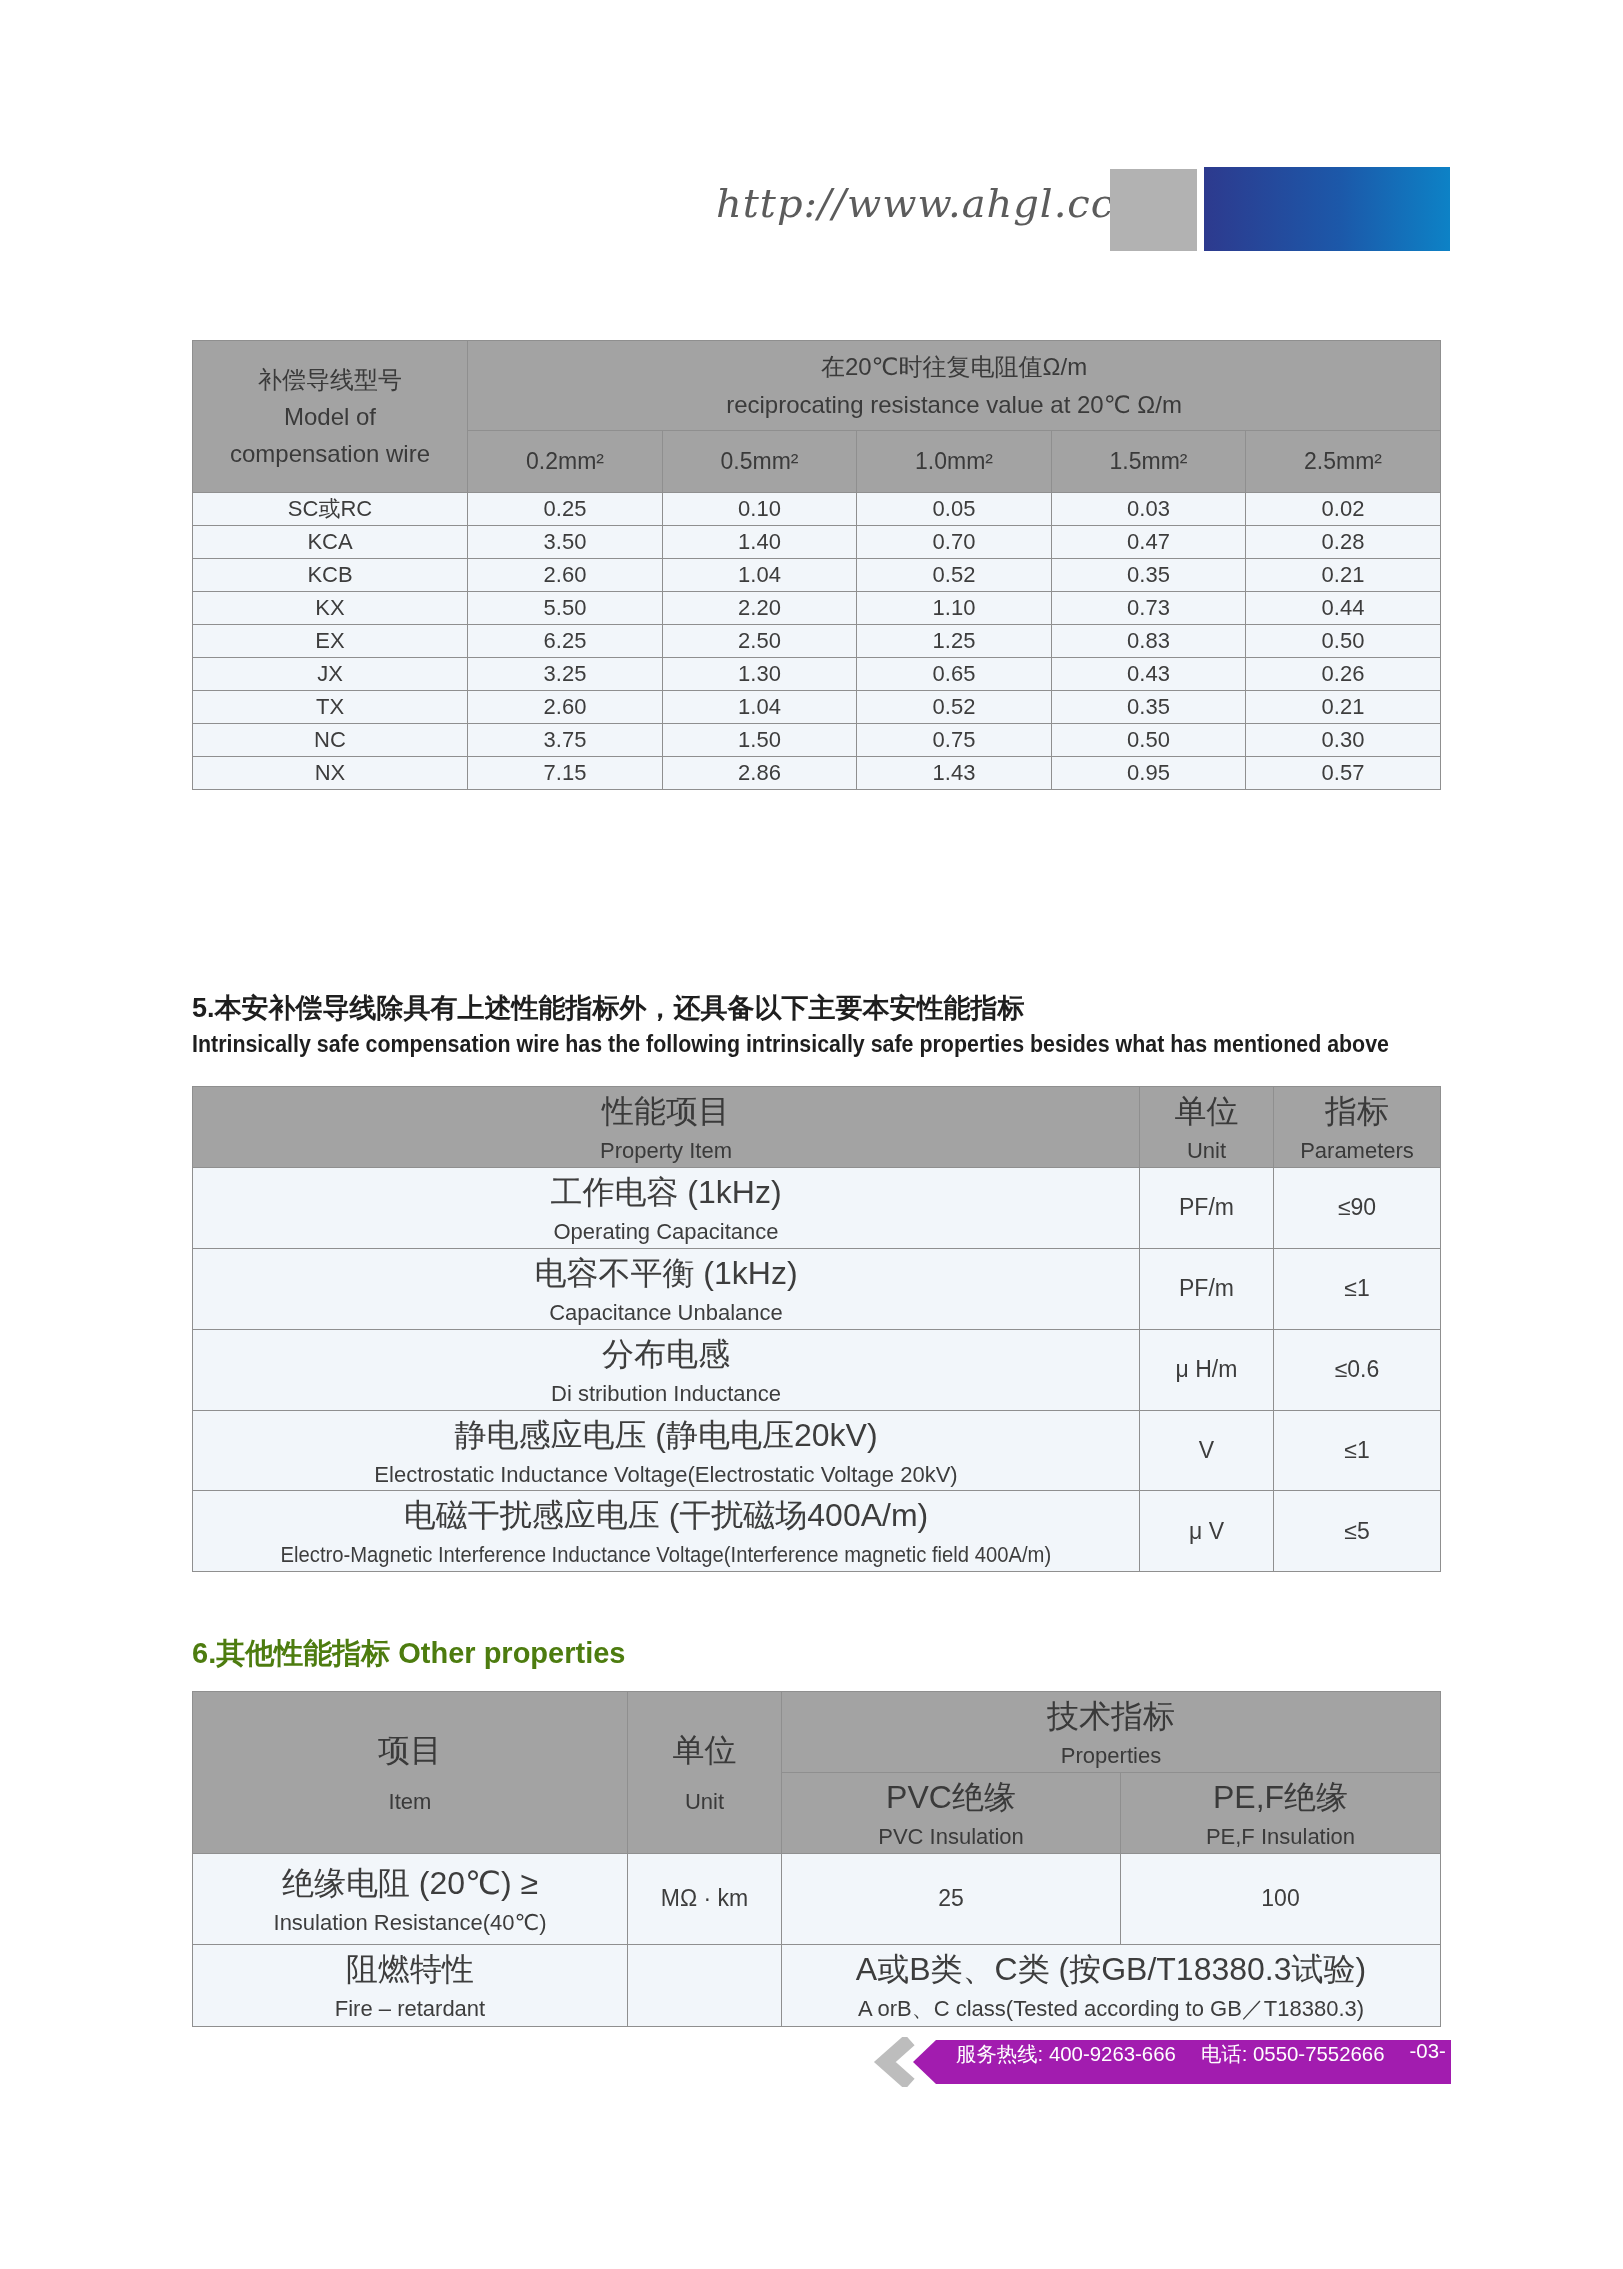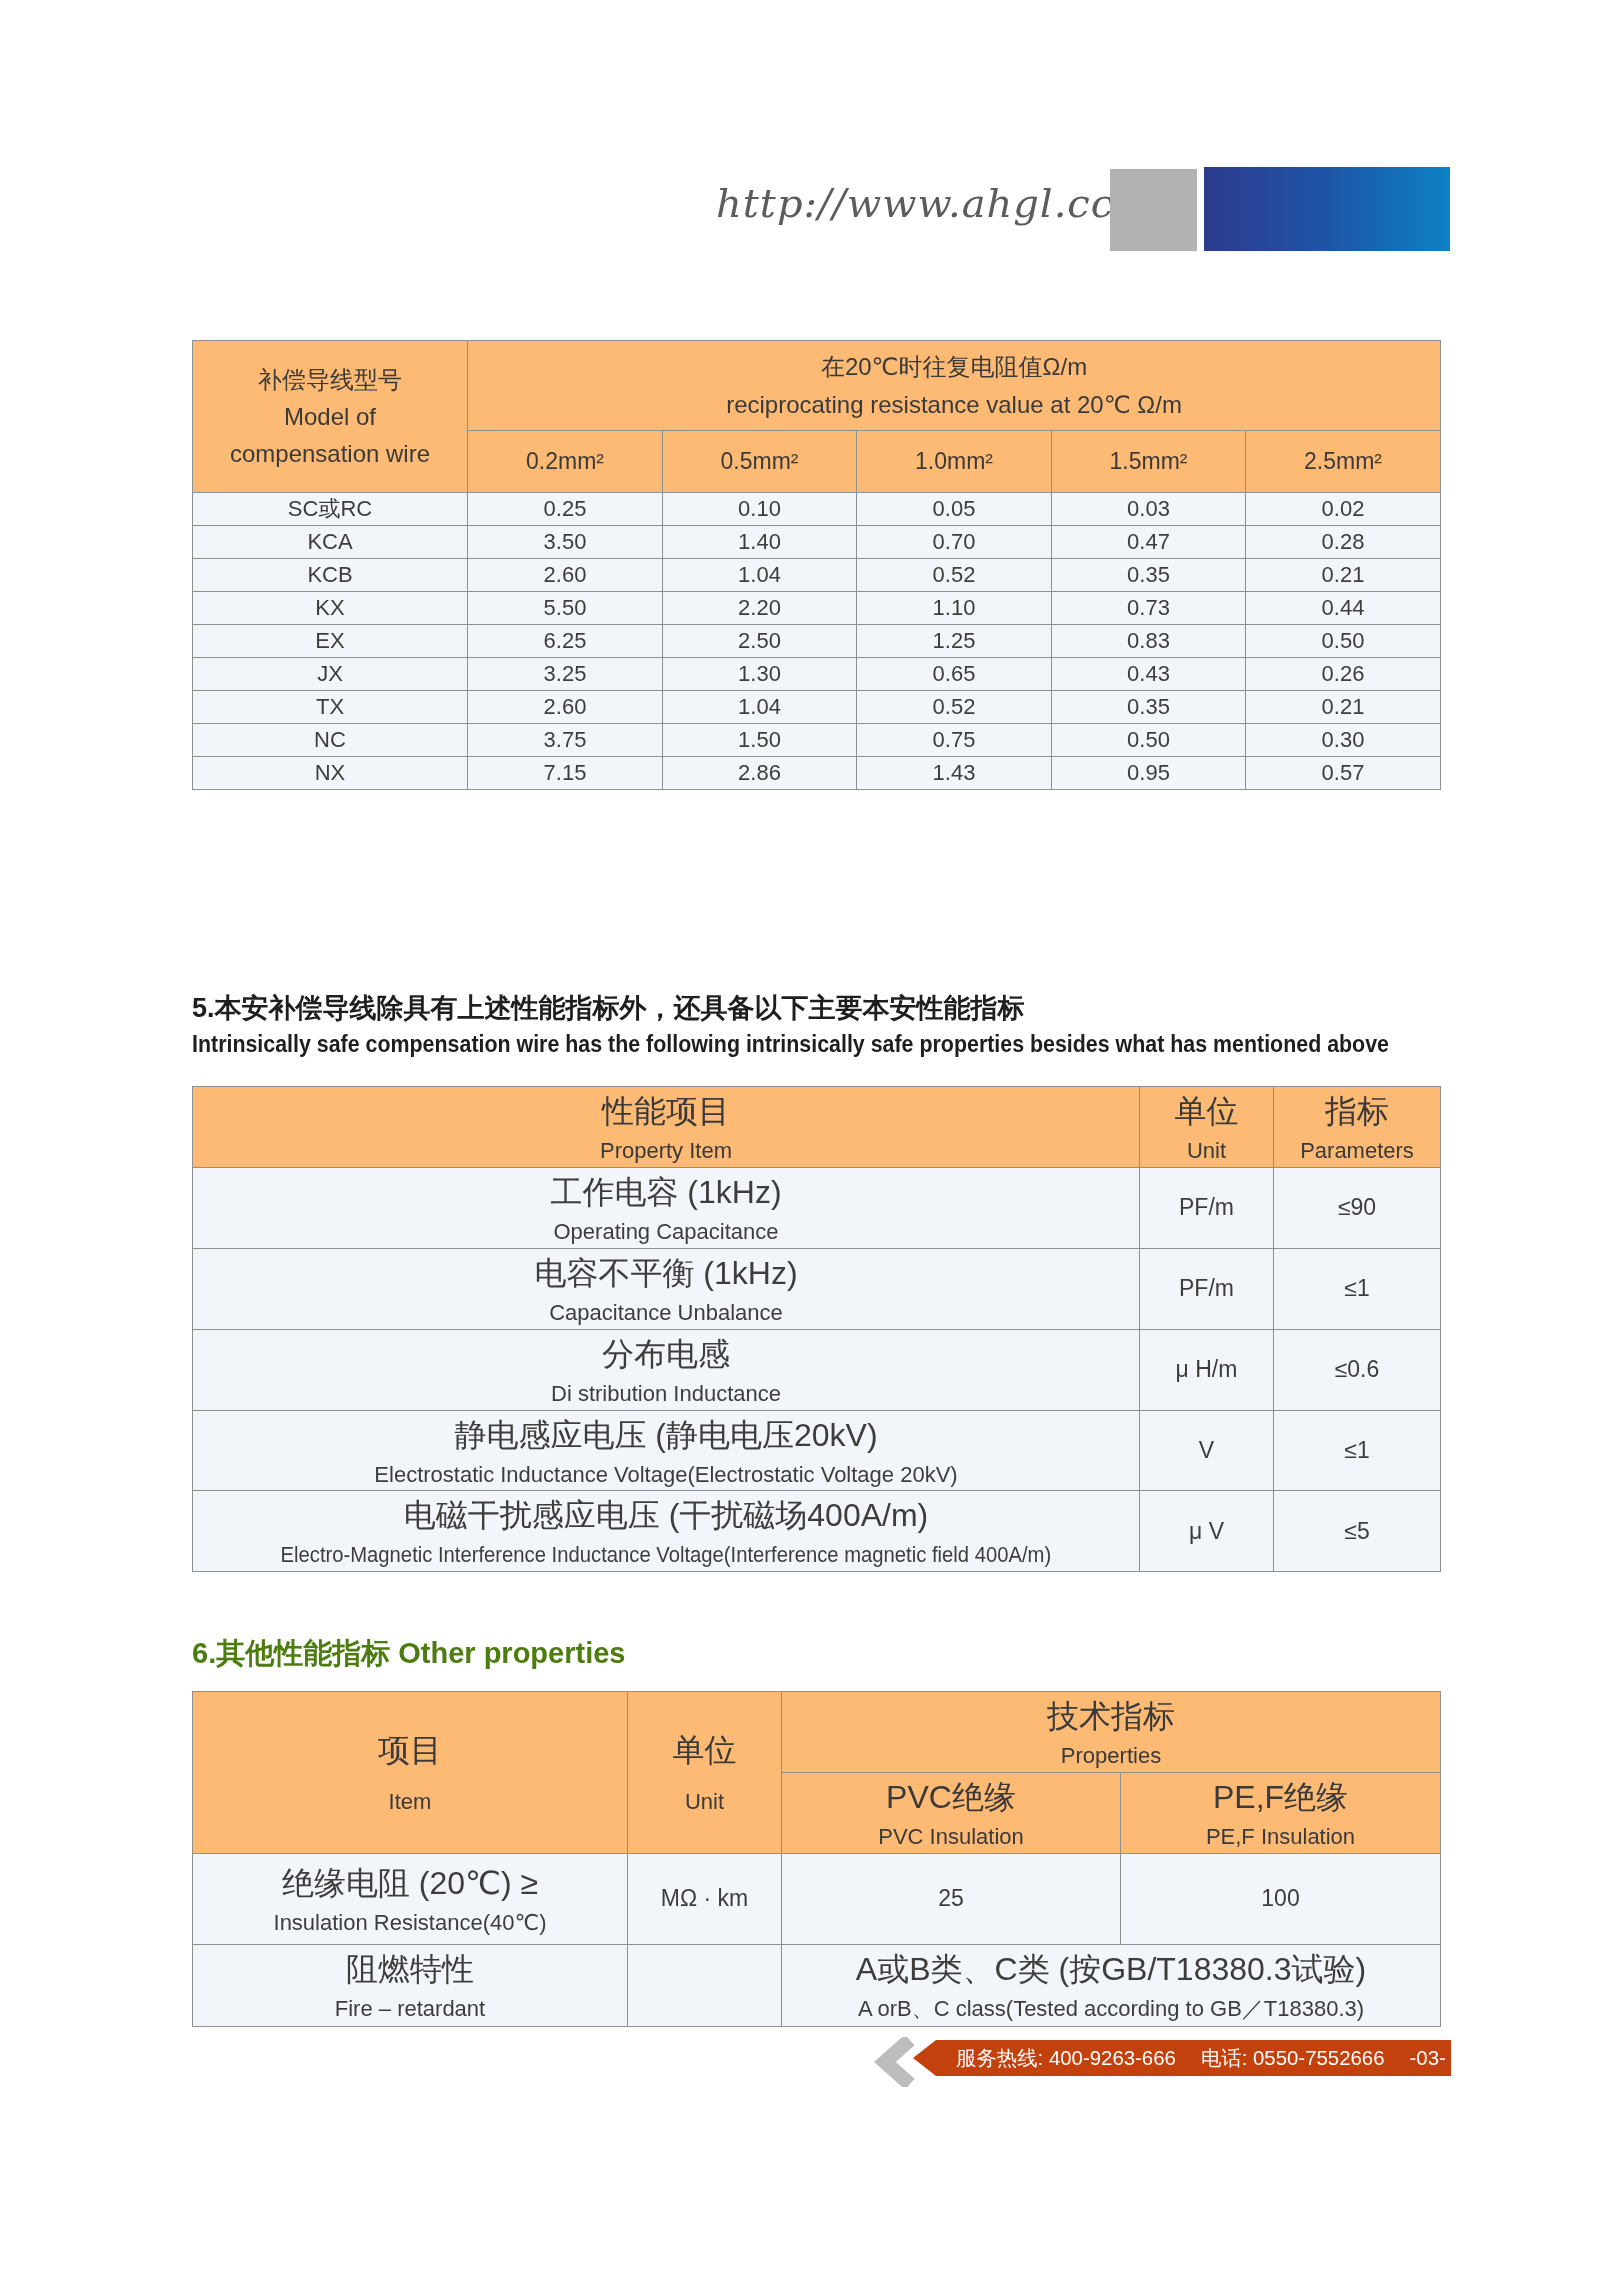--- a/index.html
+++ b/index.html
@@ -14,21 +14,21 @@
     font-style:italic;font-size:40px;color:#5c5c5c;letter-spacing:1px}
   .brand-gray{left:1110px;top:169px;width:87px;height:82px;background:#b2b2b2}
   .brand-blue{left:1204px;top:167px;width:246px;height:84px;
     background:linear-gradient(90deg,#2d3a8e 0%,#1c58a9 55%,#0d82c6 100%)}
 
   
   table.tbl{position:absolute;left:192px;width:1248px;border-collapse:collapse;
     table-layout:fixed;border:1.9px solid #6f6f6f}
   .tbl th,.tbl td{border:1px solid #8f8f8f;text-align:center;vertical-align:middle;
     font-weight:400;padding:0;overflow:hidden}
-  .hdr{background:#fdba74;color:#3a3a3a}
+  .hdr{background:#a3a3a3;color:#3a3a3a}
   tr.r td{background:#f2f6fa}
 
   #t1{top:340px}
   #t1 .h1{height:89px;font-size:24px;line-height:1.55;white-space:pre-line}
   #t1 .h2 th{height:61px;font-size:23px}
   #t1 tr.r{height:33px;font-size:22px}
 
   #t2{top:1086px}
   #t2 .hrow th{height:78px;font-size:24px;line-height:1.75}
   #t2 tr.r{height:78px;font-size:23px}
@@ -46,23 +46,23 @@
 
   
   .sec5{left:192px;top:992px;color:#1e1e1e}
   .sec5-zh{display:block;font-size:27px;font-weight:700;line-height:1.2}
   .sec5-en{display:block;margin-top:6.8px;font-size:23px;font-weight:700;white-space:nowrap;
     transform:scaleX(.93);transform-origin:0 50%}
   .sec6{left:192px;top:1634px;font-size:29px;font-weight:700;color:#4d7c0f;white-space:nowrap}
 
   
   .chevron{left:870px;top:2037px}
-  .footer-bar{left:913px;top:2040px;width:538px;height:36px;background:#c2410c;
+  .footer-bar{left:913px;top:2040px;width:538px;height:44px;background:#a21caf;
     clip-path:polygon(0 50%,23px 0,100% 0,100% 100%,23px 100%);
-    display:flex;align-items:center;gap:25px;padding:0 15.5px 0 43px;
+    display:flex;align-items:flex-start;gap:25px;padding:0 15.5px 0 43px;
     color:#ffffff;font-size:20.4px;white-space:nowrap;box-sizing:border-box}
   .page-num{margin-left:auto}
 </style>
 </head>
 <body>
 
 <div class="abs site-url">http://www.ahgl.cc</div>
 <div class="abs brand-gray"></div>
 <div class="abs brand-blue"></div>
 

